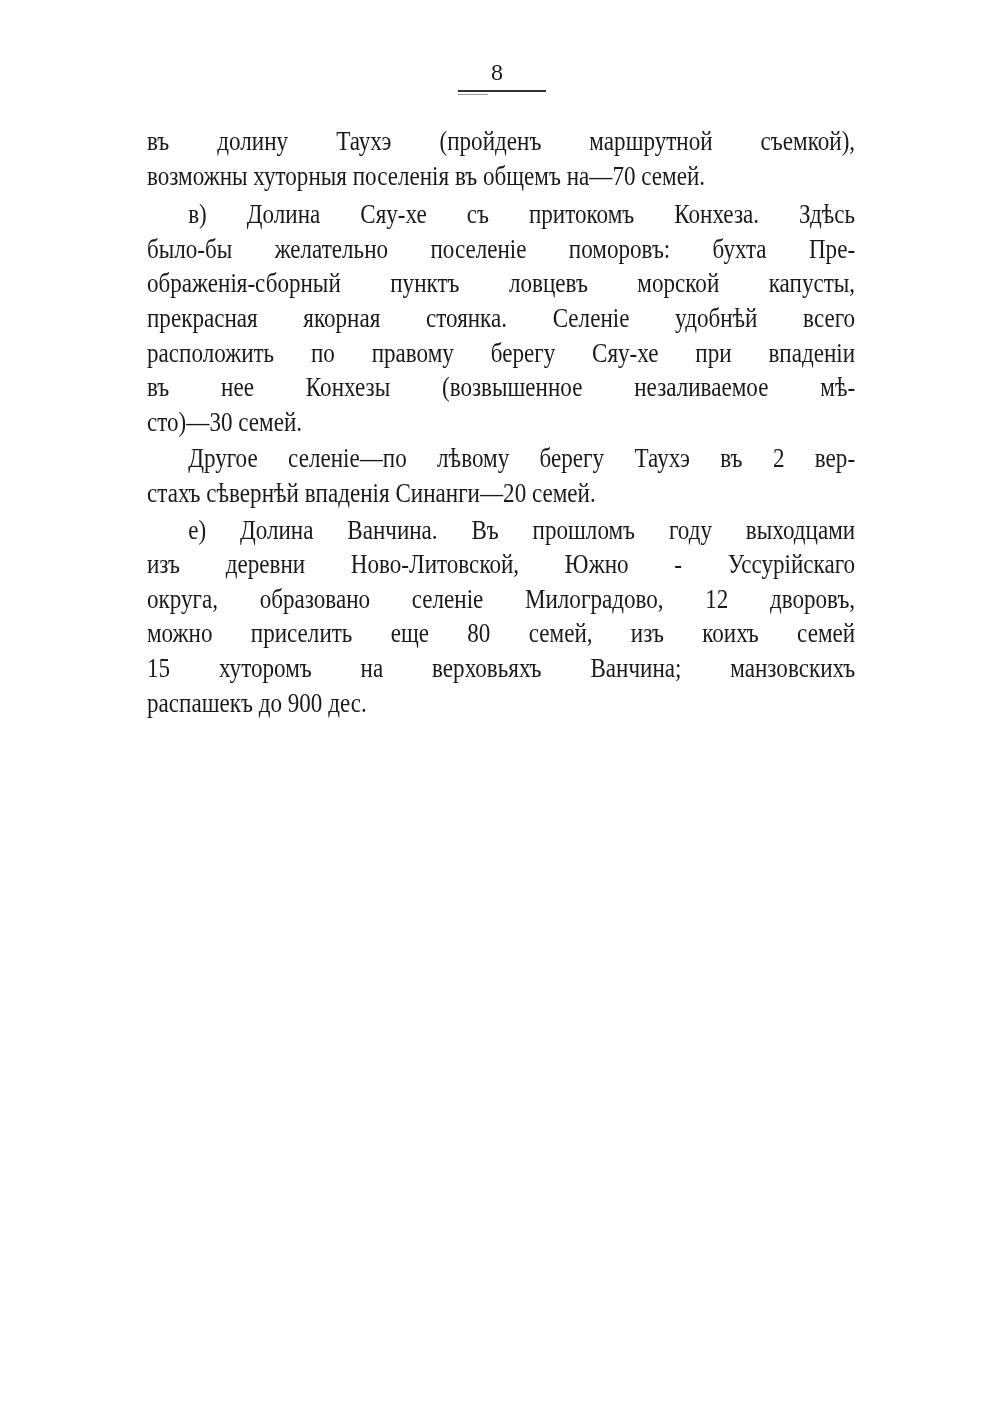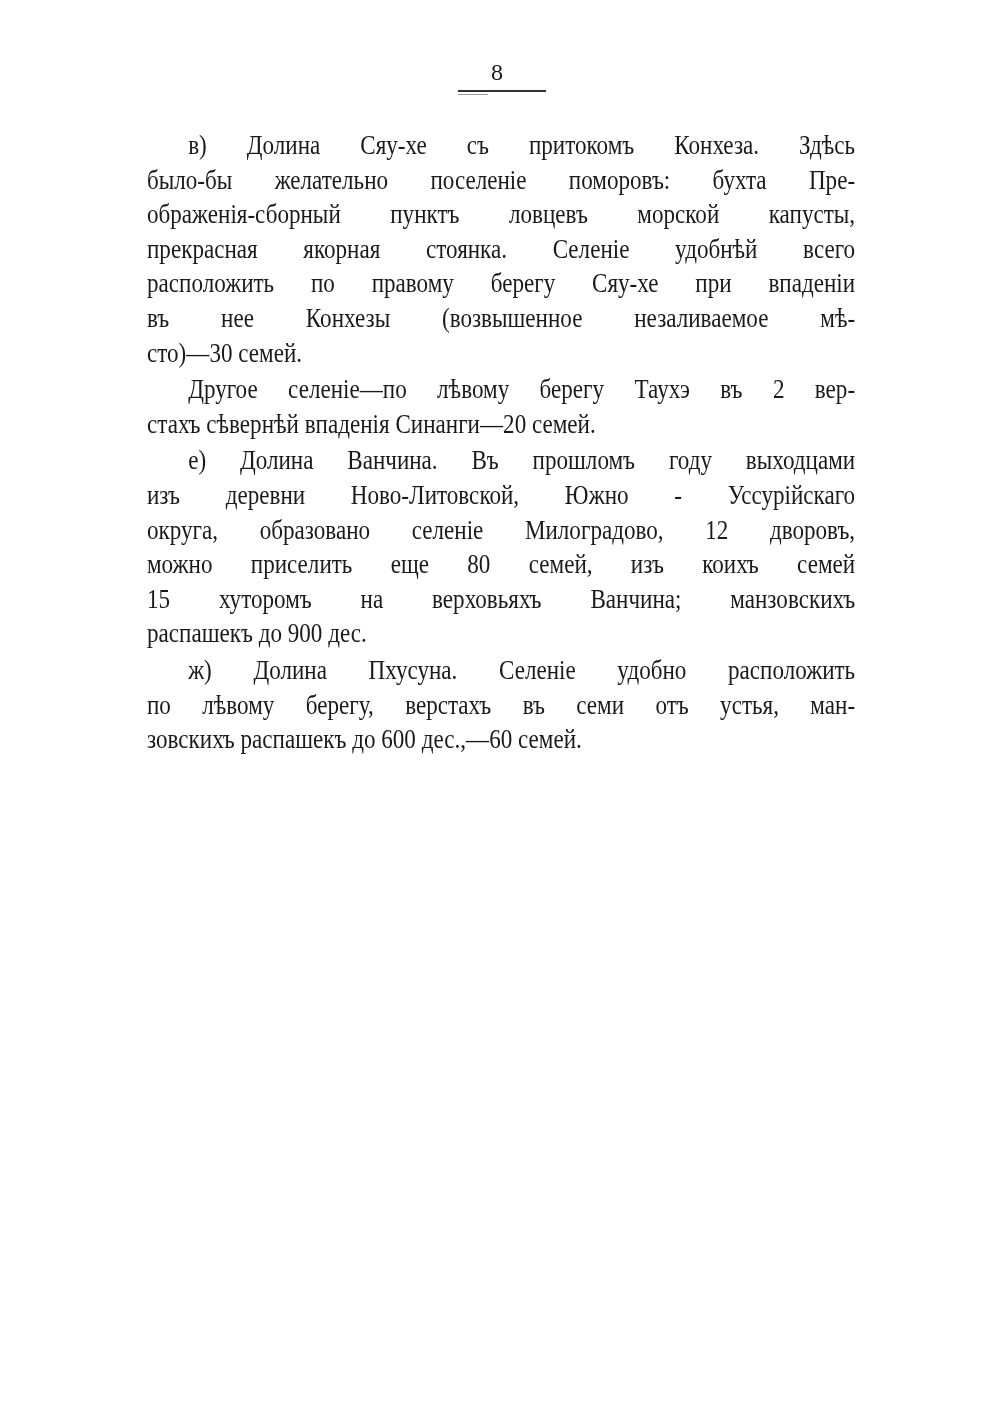--- a/index.html
+++ b/index.html
@@ -19,20 +19,24 @@
   .para-gap { height:2px; }
 </style>
 </head>
 <body>
 
 <div class="page-number"><span>8</span></div>
 <div class="rule"></div>
 <div class="rule2"></div>
 
 <div class="body-text">
+  <div>
+    <span class="line">въ долину Таухэ (пройденъ маршрутной съемкой),</span>
+    <span class="line last">возможны хуторныя поселенія въ общемъ на—70 семей.</span>
+  </div>
   <div class="para-gap"></div>
   <div class="para-gap"></div>
   <div>
     <span class="line indent">в) Долина Сяу-хе съ притокомъ Конхеза. Здѣсь</span>
     <span class="line">было-бы желательно поселеніе поморовъ: бухта Пре-</span>
     <span class="line">ображенія-сборный пунктъ ловцевъ морской капусты,</span>
     <span class="line">прекрасная якорная стоянка. Селеніе удобнѣй всего</span>
     <span class="line">расположить по правому берегу Сяу-хе при впаденіи</span>
     <span class="line">въ нее Конхезы (возвышенное незаливаемое мѣ-</span>
     <span class="line last">сто)—30 семей.</span>
@@ -45,18 +49,13 @@
   <div class="para-gap"></div>
   <div>
     <span class="line indent">е) Долина Ванчина. Въ прошломъ году выходцами</span>
     <span class="line">изъ деревни Ново-Литовской, Южно - Уссурійскаго</span>
     <span class="line">округа, образовано селеніе Милоградово, 12 дворовъ,</span>
     <span class="line">можно приселить еще 80 семей, изъ коихъ семей</span>
     <span class="line">15 хуторомъ на верховьяхъ Ванчина; манзовскихъ</span>
     <span class="line last">распашекъ до 900 дес.</span>
   </div>
   <div class="para-gap"></div>
-  <div>
-    <span class="line indent">ж) Долина Пхусуна. Селеніе удобно расположить</span>
-    <span class="line">по лѣвому берегу, верстахъ въ семи отъ устья, ман-</span>
-    <span class="line last">зовскихъ распашекъ до 600 дес.,—60 семей.</span>
-  </div>
 </div>
 
 </body></html>

